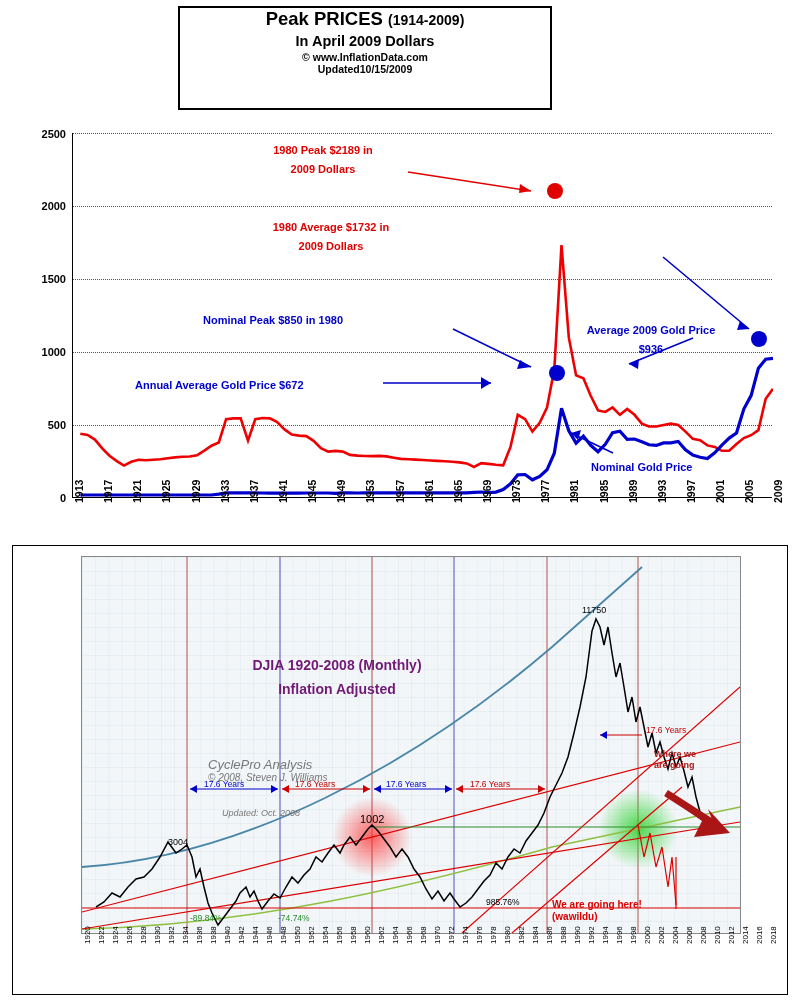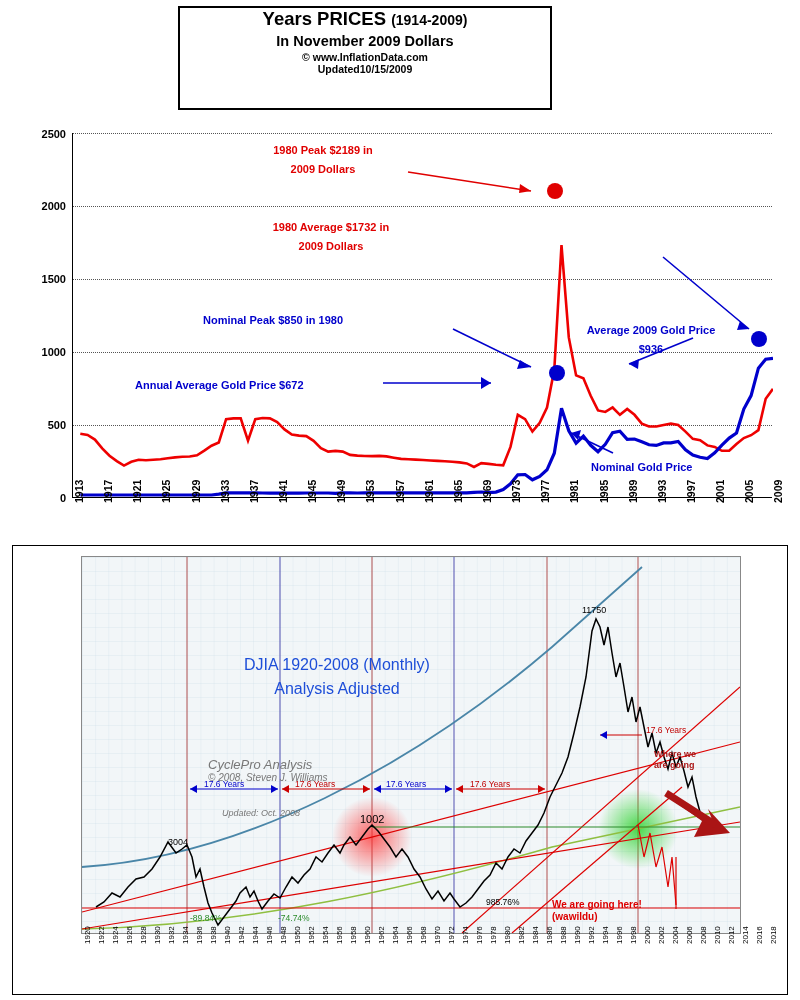--- a/index.html
+++ b/index.html
@@ -22,37 +22,37 @@
 
   .ann{position:absolute;font-size:11px;font-weight:bold;line-height:19px;}
   .ann.red{color:#e00000;}
   .ann.blue{color:#0000cc;}
 
   
   #bottom-chart{position:absolute;left:12px;top:545px;width:776px;height:450px;border:1px solid #000;background:#fff;box-sizing:border-box;}
   #plot2{position:absolute;left:68px;top:10px;width:660px;height:378px;background:#f2f6f8;border:1px solid #888;box-sizing:border-box;overflow:hidden;}
   .ylab2{position:absolute;right:664px;font-size:8px;text-align:right;width:50px;}
   .xlab2{position:absolute;font-size:8px;transform:rotate(-90deg);transform-origin:left top;white-space:nowrap;}
-  .b-title{position:absolute;font-weight:normal;font-size:16px;color:#1d4ed8;text-align:center;line-height:24px;}
+  .b-title{position:absolute;font-weight:bold;font-size:14px;color:#701a75;text-align:center;line-height:24px;}
   .b-txt{position:absolute;font-size:10px;}
   .b-italic{font-style:italic;color:#777;}
   .arrowlbl{position:absolute;font-size:8.5px;color:#c00000;}
   .arrowlbl.b{color:#0000cc;}
 </style>
 </head>
 <body>
 
 <div id="top-chart">
 
   <div id="title-box">
     <div class="l2">
-      <span>Years PRICES</span>
+      <span>Peak PRICES</span>
       <small>(1914-2009)</small>
     </div>
-    <div class="l3">In November 2009 Dollars</div>
+    <div class="l3">In April 2009 Dollars</div>
     <div class="l4">© www.InflationData.com</div>
     <div class="l5">Updated10/15/2009</div>
   </div>
 
   <div class="ylab1" style="top:128px;">2500</div>
   <div class="ylab1" style="top:200px;">2000</div>
   <div class="ylab1" style="top:273px;">1500</div>
   <div class="ylab1" style="top:346px;">1000</div>
   <div class="ylab1" style="top:419px;">500</div>
   <div class="ylab1" style="top:492px;">0</div>
@@ -227,21 +227,21 @@
       <polygon points="370,232 363,228 363,236" fill="#0000cc"></polygon>
       <polygon points="200,232 207,228 207,236" fill="#cc0000"></polygon>
       <polygon points="288,232 281,228 281,236" fill="#cc0000"></polygon>
       <polygon points="374,232 381,228 381,236" fill="#cc0000"></polygon>
       <polygon points="463,232 456,228 456,236" fill="#cc0000"></polygon>
       <polygon points="518,178 525,174 525,182" fill="#0000cc"></polygon>
     </svg>
 
     <div class="b-title" style="left:90px;top:96px;width:330px;">
       <span>DJIA 1920-2008  (Monthly)</span><br>
-      <span>Analysis Adjusted</span>
+      <span>Inflation Adjusted</span>
     </div>
 
     <div class="b-txt b-italic" style="left:126px;top:200px;font-size:13px;">CyclePro Analysis</div>
     <div class="b-txt b-italic" style="left:126px;top:215px;font-size:10px;">© 2008,  Steven J. Williams</div>
     <div class="b-txt b-italic" style="left:140px;top:251px;font-size:9px;">Updated: Oct. 2008</div>
 
     <div class="arrowlbl b" style="left:122px;top:222px;">17.6 Years</div>
     <div class="arrowlbl" style="left:213px;top:222px;">17.6 Years</div>
     <div class="arrowlbl b" style="left:304px;top:222px;">17.6 Years</div>
     <div class="arrowlbl" style="left:388px;top:222px;">17.6 Years</div>

